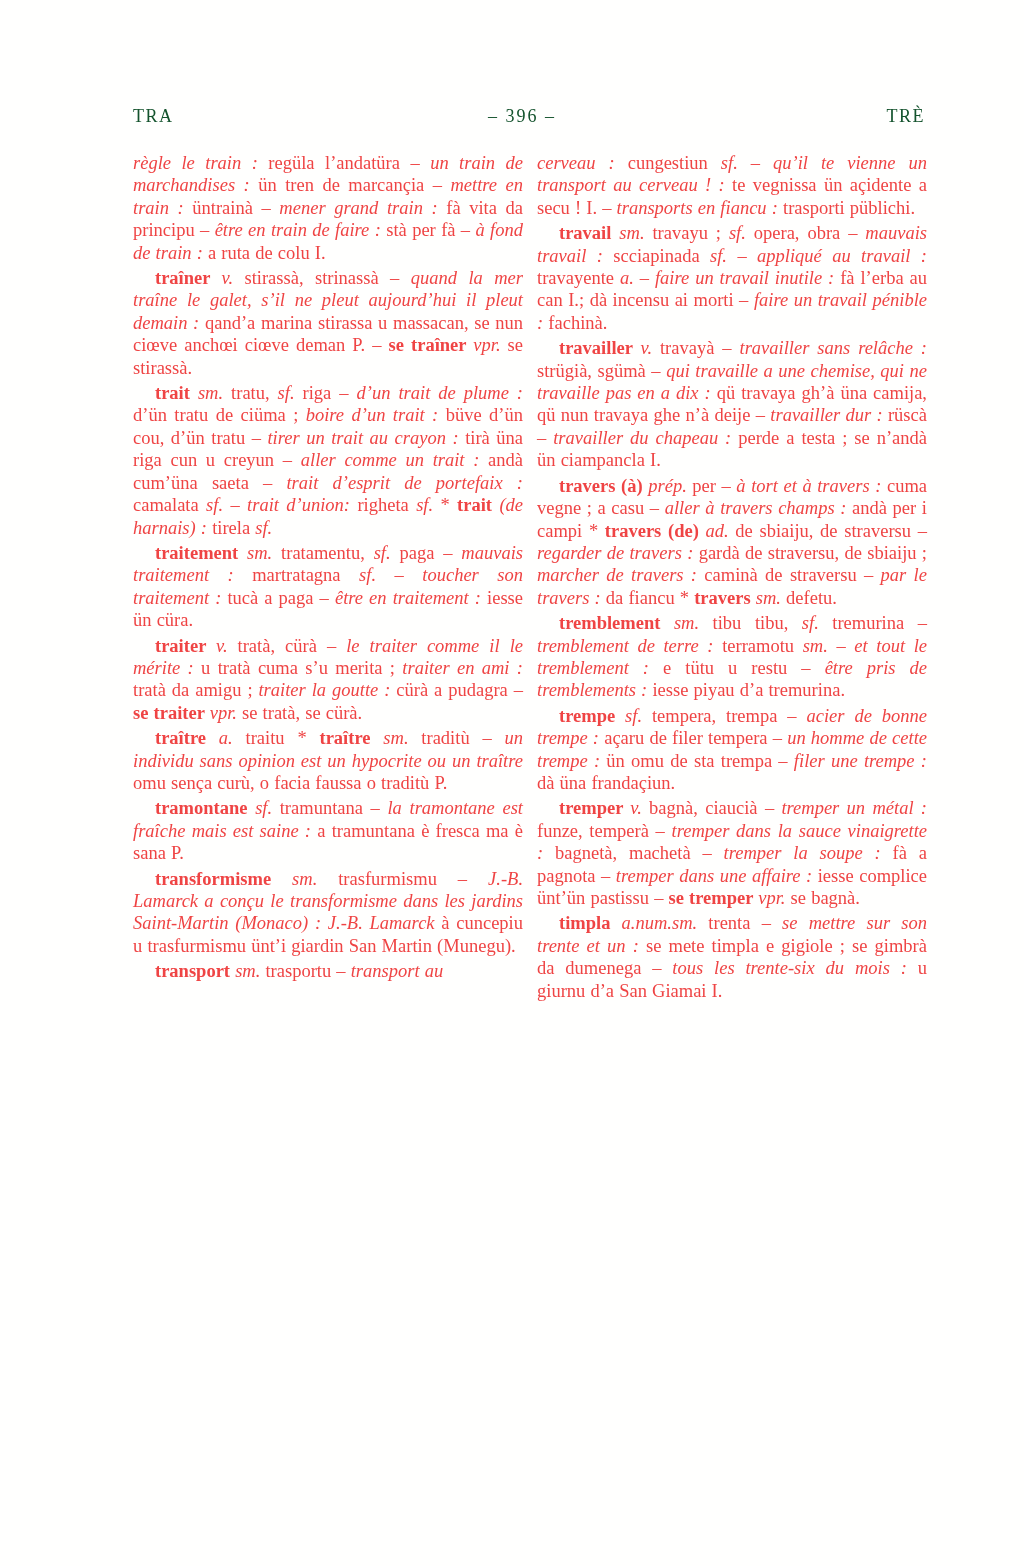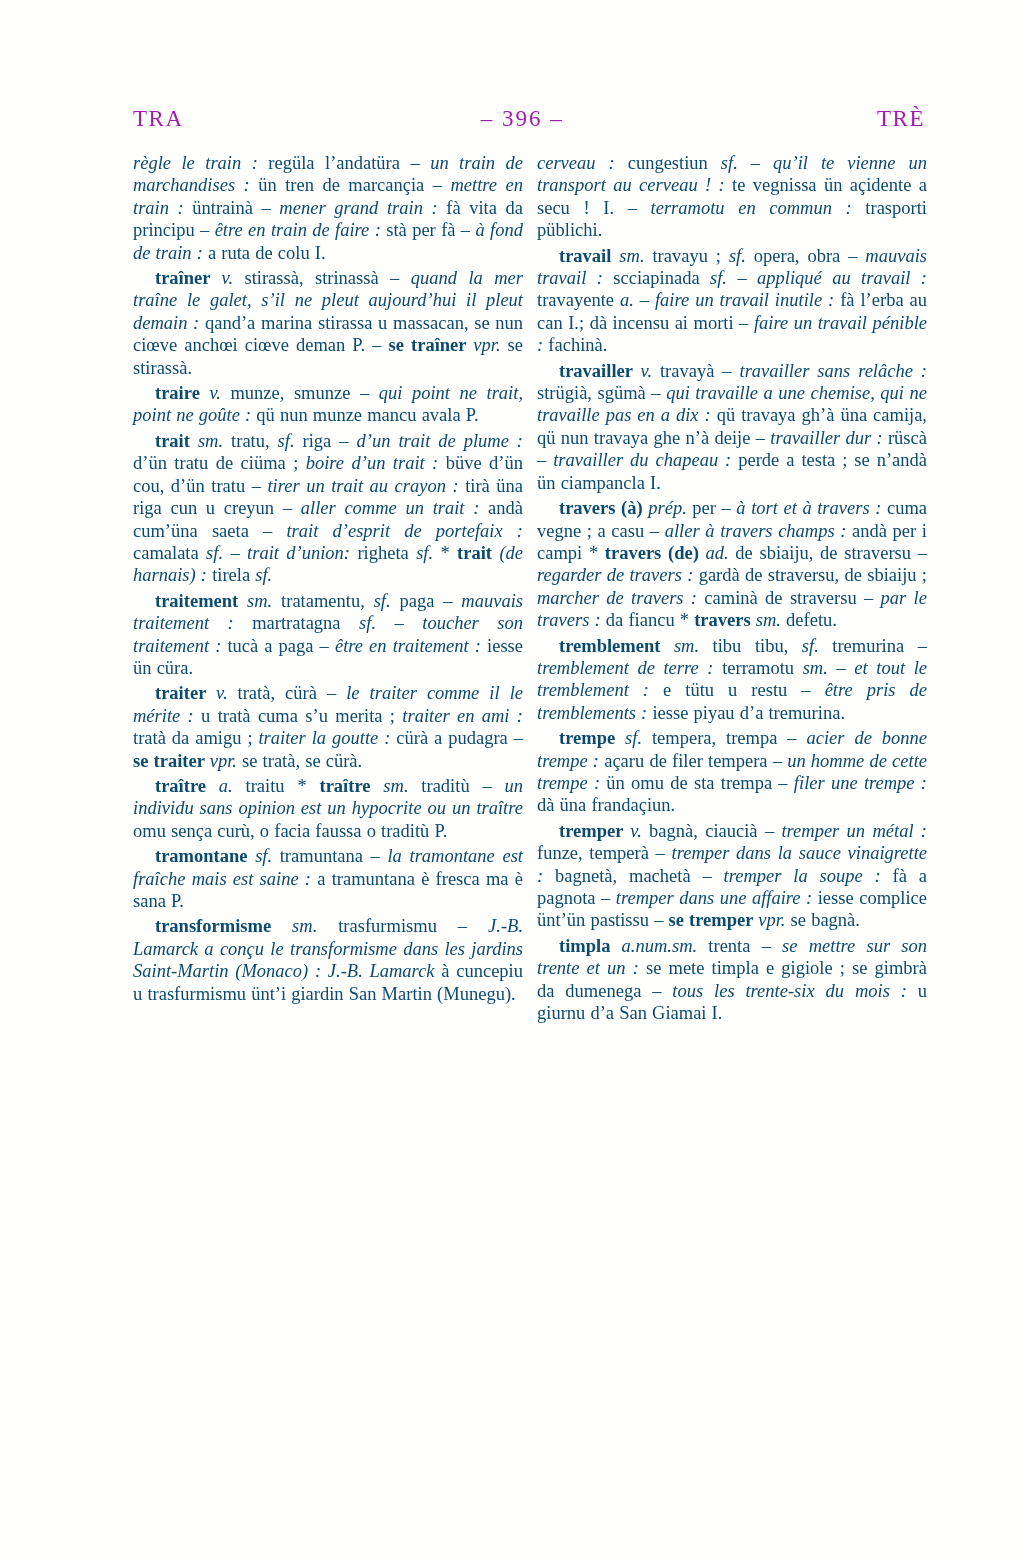--- a/index.html
+++ b/index.html
@@ -18,42 +18,42 @@
     overflow: hidden;
   }
   .header {
     position: absolute;
     top: 106px;
     left: 133px;
     width: 792px;
     display: flex;
     justify-content: space-between;
     align-items: baseline;
-    font-size: 23px;
+    font-size: 18px;
     letter-spacing: 1.5px;
-    color: #a21caf;
+    color: #14532d;
   }
   .header .pageno {
     letter-spacing: 2px;
     transform: translateX(-8px);
   }
   .content {
     position: absolute;
     top: 152px;
     left: 133px;
     width: 794px;
     display: flex;
     gap: 14px;
   }
   .col {
     width: 390px;
     text-align: justify;
     font-size: 18.5px;
     line-height: 22.4px;
-    color: #0c4a6e;
+    color: #ef4444;
   }
   .col p.entry {
     margin: 0 0 0 0;
     padding-top: 3px;
     text-indent: 22px;
     word-spacing: 0.5px;
   }
   .col p.entry.cont {
     text-indent: 0;
     padding-top: 0;
@@ -67,30 +67,30 @@
 <div class="page">
   <div class="header">
     <span>TRA</span>
     <span class="pageno">– 396 –</span>
     <span>TRÈ</span>
   </div>
   <div class="content">
     <div class="col">
         <p class="entry cont"><span class="i">règle le train : </span><span>regüla l’andatüra – </span><span class="i">un train de marchandises : </span><span>ün tren de marcançia – </span><span class="i">mettre en train : </span><span>üntrainà – </span><span class="i">mener grand train : </span><span>fà vita da principu – </span><span class="i">être en train de faire : </span><span>stà per fà – </span><span class="i">à fond de train : </span><span>a ruta de colu I.</span></p>
         <p class="entry"><span class="b">traîner </span><span class="i">v. </span><span>stirassà, strinassà – </span><span class="i">quand la mer traîne le galet, s’il ne pleut aujourd’hui il pleut demain : </span><span>qand’a marina stirassa u massacan, se nun ciœve anchœi ciœve deman P. – </span><span class="b">se traîner </span><span class="i">vpr. </span><span>se stirassà.</span></p>
-        <p class="entry"><span class="b">traire </span><span class="i">v. </span><span>munze, smunze – </span><span class="i">qui point ne trait, point ne goûte : </span><span>qü nun munze mancu avala P.</span></p>
         <p class="entry"><span class="b">trait </span><span class="i">sm. </span><span>tratu, </span><span class="i">sf. </span><span>riga – </span><span class="i">d’un trait de plume : </span><span>d’ün tratu de ciüma ; </span><span class="i">boire d’un trait : </span><span>büve d’ün cou, d’ün tratu – </span><span class="i">tirer un trait au crayon : </span><span>tirà üna riga cun u creyun – </span><span class="i">aller comme un trait : </span><span>andà cum’üna saeta – </span><span class="i">trait d’esprit de portefaix : </span><span>camalata </span><span class="i">sf. </span><span>– </span><span class="i">trait d’union: </span><span>righeta </span><span class="i">sf. </span><span>* </span><span class="b">trait </span><span class="i">(de harnais) : </span><span>tirela </span><span class="i">sf.</span></p>
         <p class="entry"><span class="b">traitement </span><span class="i">sm. </span><span>tratamentu, </span><span class="i">sf. </span><span>paga – </span><span class="i">mauvais traitement : </span><span>martratagna </span><span class="i">sf. </span><span>– </span><span class="i">toucher son traitement : </span><span>tucà a paga – </span><span class="i">être en traitement : </span><span>iesse ün cüra.</span></p>
         <p class="entry"><span class="b">traiter </span><span class="i">v. </span><span>tratà, cürà – </span><span class="i">le traiter comme il le mérite : </span><span>u tratà cuma s’u merita ; </span><span class="i">traiter en ami : </span><span>tratà da amigu ; </span><span class="i">traiter la goutte : </span><span>cürà a pudagra – </span><span class="b">se traiter </span><span class="i">vpr. </span><span>se tratà, se cürà.</span></p>
         <p class="entry"><span class="b">traître </span><span class="i">a. </span><span>traitu * </span><span class="b">traître </span><span class="i">sm. </span><span>traditù – </span><span class="i">un individu sans opinion est un hypocrite ou un traître </span><span>omu sença curù, o facia faussa o traditù P.</span></p>
         <p class="entry"><span class="b">tramontane </span><span class="i">sf. </span><span>tramuntana – </span><span class="i">la tramontane est fraîche mais est saine : </span><span>a tramuntana è fresca ma è sana P.</span></p>
         <p class="entry"><span class="b">transformisme </span><span class="i">sm. </span><span>trasfurmismu – </span><span class="i">J.-B. Lamarck a conçu le transformisme dans les jardins Saint-Martin (Monaco) : J.-B. Lamarck </span><span>à cuncepiu u trasfurmismu ünt’i giardin San Martin (Munegu).</span></p>
+        <p class="entry"><span class="b">transport </span><span class="i">sm. </span><span>trasportu – </span><span class="i">transport au</span></p>
       </div>
     <div class="col">
-        <p class="entry cont"><span class="i">cerveau : </span><span>cungestiun </span><span class="i">sf. </span><span>– </span><span class="i">qu’il te vienne un transport au cerveau ! : </span><span>te vegnissa ün açidente a secu ! I. – </span><span class="i">terramotu en commun : </span><span>trasporti püblichi.</span></p>
+        <p class="entry cont"><span class="i">cerveau : </span><span>cungestiun </span><span class="i">sf. </span><span>– </span><span class="i">qu’il te vienne un transport au cerveau ! : </span><span>te vegnissa ün açidente a secu ! I. – </span><span class="i">transports en fiancu : </span><span>trasporti püblichi.</span></p>
         <p class="entry"><span class="b">travail </span><span class="i">sm. </span><span>travayu ; </span><span class="i">sf. </span><span>opera, obra – </span><span class="i">mauvais travail : </span><span>scciapinada </span><span class="i">sf. </span><span>– </span><span class="i">appliqué au travail : </span><span>travayente </span><span class="i">a. </span><span>– </span><span class="i">faire un travail inutile : </span><span>fà l’erba au can I.; dà incensu ai morti – </span><span class="i">faire un travail pénible : </span><span>fachinà.</span></p>
         <p class="entry"><span class="b">travailler </span><span class="i">v. </span><span>travayà – </span><span class="i">travailler sans relâche : </span><span>strügià, sgümà – </span><span class="i">qui travaille a une chemise, qui ne travaille pas en a dix : </span><span>qü travaya gh’à üna camija, qü nun travaya ghe n’à deije – </span><span class="i">travailler dur : </span><span>rüscà – </span><span class="i">travailler du chapeau : </span><span>perde a testa ; se n’andà ün ciampancla I.</span></p>
         <p class="entry"><span class="b">travers (à) </span><span class="i">prép. </span><span>per – </span><span class="i">à tort et à travers : </span><span>cuma vegne ; a casu – </span><span class="i">aller à travers champs : </span><span>andà per i campi * </span><span class="b">travers (de) </span><span class="i">ad. </span><span>de sbiaiju, de straversu – </span><span class="i">regarder de travers : </span><span>gardà de straversu, de sbiaiju ; </span><span class="i">marcher de travers : </span><span>caminà de straversu – </span><span class="i">par le travers : </span><span>da fiancu * </span><span class="b">travers </span><span class="i">sm. </span><span>defetu.</span></p>
         <p class="entry"><span class="b">tremblement </span><span class="i">sm. </span><span>tibu tibu, </span><span class="i">sf. </span><span>tremurina – </span><span class="i">tremblement de terre : </span><span>terramotu </span><span class="i">sm. </span><span>– </span><span class="i">et tout le tremblement : </span><span>e tütu u restu – </span><span class="i">être pris de tremblements : </span><span>iesse piyau d’a tremurina.</span></p>
         <p class="entry"><span class="b">trempe </span><span class="i">sf. </span><span>tempera, trempa – </span><span class="i">acier de bonne trempe : </span><span>açaru de filer tempera – </span><span class="i">un homme de cette trempe : </span><span>ün omu de sta trempa – </span><span class="i">filer une trempe : </span><span>dà üna frandaçiun.</span></p>
         <p class="entry"><span class="b">tremper </span><span class="i">v. </span><span>bagnà, ciaucià – </span><span class="i">tremper un métal : </span><span>funze, temperà – </span><span class="i">tremper dans la sauce vinaigrette : </span><span>bagnetà, machetà – </span><span class="i">tremper la soupe : </span><span>fà a pagnota – </span><span class="i">tremper dans une affaire : </span><span>iesse complice ünt’ün pastissu – </span><span class="b">se tremper </span><span class="i">vpr. </span><span>se bagnà.</span></p>
         <p class="entry"><span class="b">timpla </span><span class="i">a.num.sm. </span><span>trenta – </span><span class="i">se mettre sur son trente et un : </span><span>se mete timpla e gigiole ; se gimbrà da dumenega – </span><span class="i">tous les trente-six du mois : </span><span>u giurnu d’a San Giamai I.</span></p>
       </div>
   </div>
 </div>

